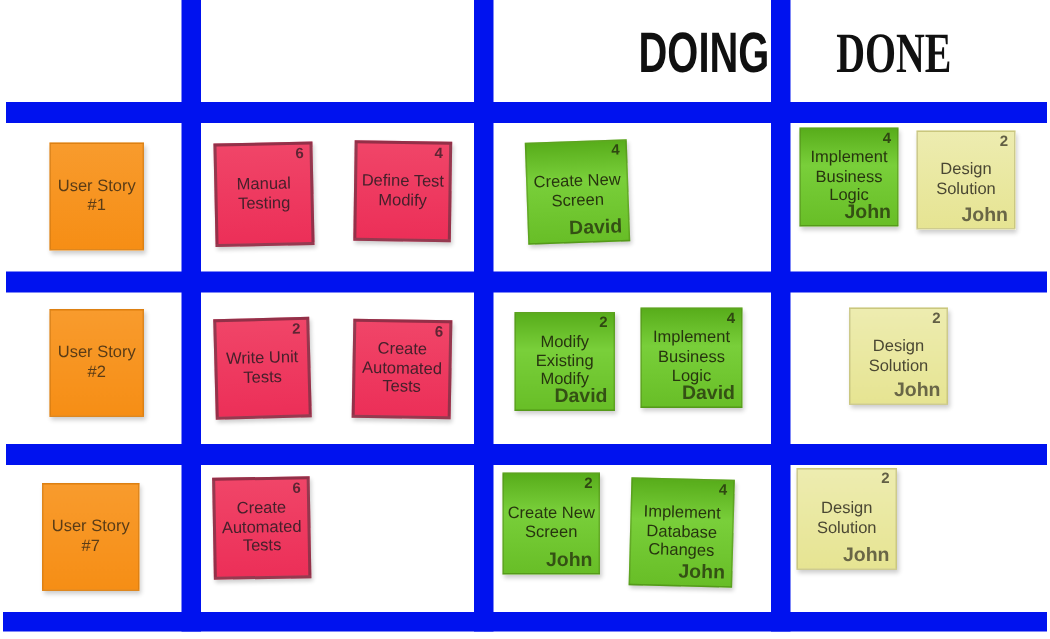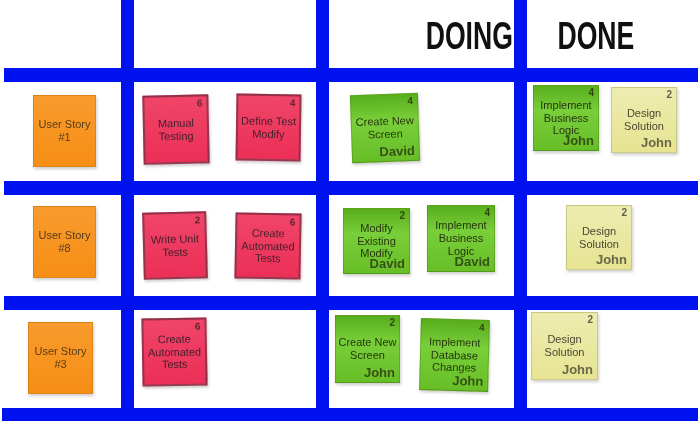--- a/index.html
+++ b/index.html
@@ -13,21 +13,21 @@
   .vline.v1{left:121px}.vline.v2{left:316px}.vline.v3{left:514px}
   .hline.h1{top:68px}.hline.h2{top:181px}.hline.h3{top:296px}.hline.h4{top:408px;height:13px;width:696px;left:2px}
   
   .col-header{
     position:absolute;top:8px;height:56px;display:flex;align-items:center;justify-content:center;
     font-weight:bold;font-size:38px;letter-spacing:0px;color:#101010;
   }
   .col-header span{display:inline-block;transform:scaleX(.70);white-space:nowrap;}
   .col-header.todo{left:134px;width:182px;}
   .col-header.doing{left:329px;width:185px;margin-left:48px;}
-  .col-header.done{left:527px;width:138px;}
+  .col-header.done{left:527px;width:138px;font-family:Liberation Serif, serif;}
   
   .note{
     position:absolute;box-sizing:border-box;
     display:flex;align-items:center;justify-content:center;text-align:center;
     font-size:11px;line-height:1.18;padding:10px 2px;
     box-shadow:1px 2px 3px rgba(0,0,0,.20);
   }
   .note .label{display:block;width:100%;}
   .note .badge{
     position:absolute;top:1px;right:4px;font-size:10px;font-weight:bold;opacity:.85;
@@ -93,21 +93,21 @@
     <span class="label">Implement Business Logic</span>
     <span class="owner">John</span>
   </div>
   <div class="note yellow" style="left:611px;top:87px;width:66px;height:66px">
     <span class="badge">2</span>
     <span class="label">Design Solution</span>
     <span class="owner">John</span>
   </div>
 
   <div class="note orange" style="left:33px;top:206px;width:63px;height:72px">
-    <span class="label">User Story #8</span>
+    <span class="label">User Story #2</span>
   </div>
   <div class="note pink" style="left:143px;top:212px;width:64px;height:67px;transform:rotate(-1.5deg)">
     <span class="badge">2</span>
     <span class="label">Write Unit Tests</span>
   </div>
   <div class="note pink" style="left:235px;top:213px;width:66px;height:66px;transform:rotate(1deg)">
     <span class="badge">6</span>
     <span class="label">Create Automated Tests</span>
   </div>
   <div class="note green" style="left:343px;top:208px;width:67px;height:66px">
@@ -120,21 +120,21 @@
     <span class="label">Implement Business Logic</span>
     <span class="owner">David</span>
   </div>
   <div class="note yellow" style="left:566px;top:205px;width:66px;height:65px">
     <span class="badge">2</span>
     <span class="label">Design Solution</span>
     <span class="owner">John</span>
   </div>
 
   <div class="note orange" style="left:28px;top:322px;width:65px;height:72px">
-    <span class="label">User Story #3</span>
+    <span class="label">User Story #7</span>
   </div>
   <div class="note pink" style="left:142px;top:318px;width:65px;height:68px;transform:rotate(-1deg)">
     <span class="badge">6</span>
     <span class="label">Create Automated Tests</span>
   </div>
   <div class="note green" style="left:335px;top:315px;width:65px;height:68px">
     <span class="badge">2</span>
     <span class="label">Create New Screen</span>
     <span class="owner">John</span>
   </div>

